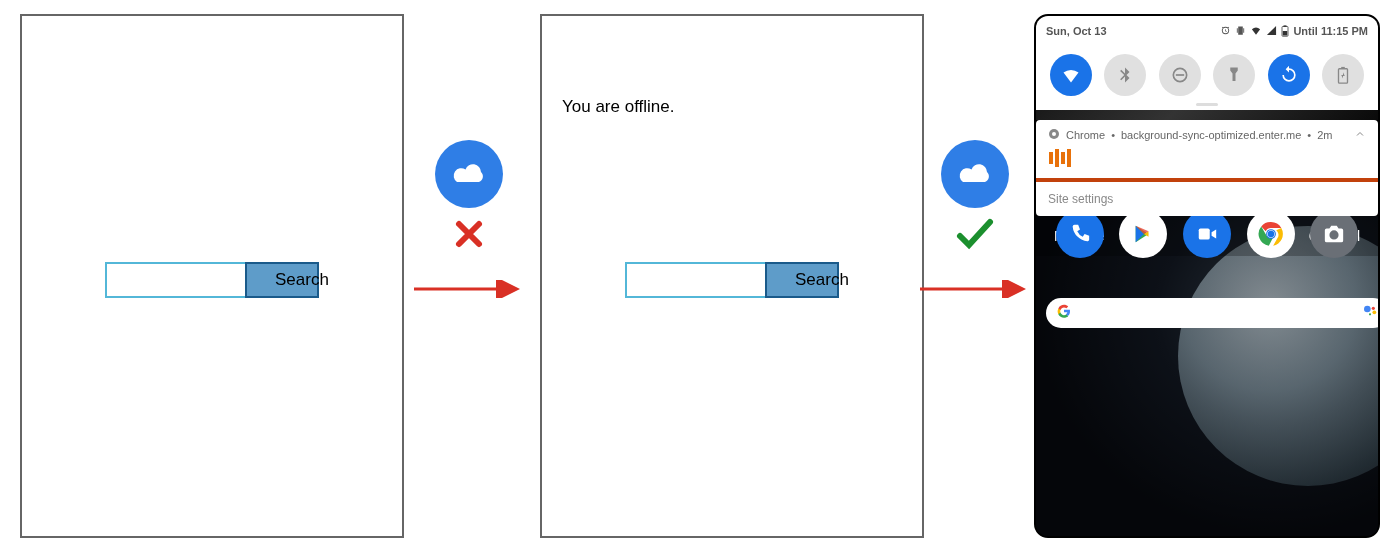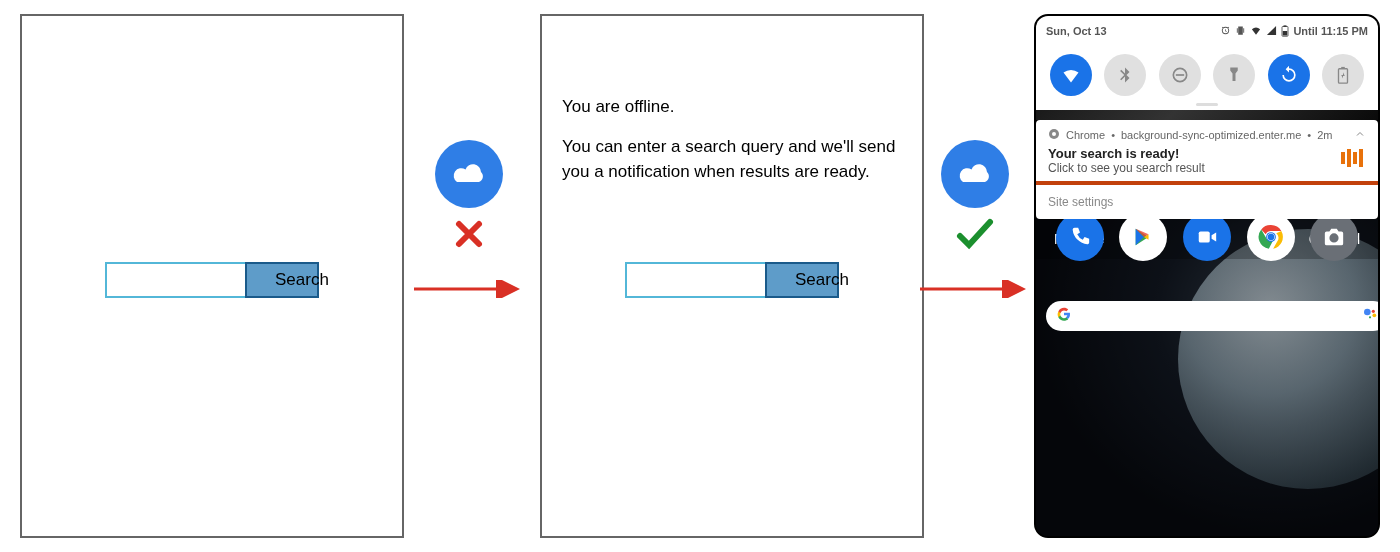--- a/index.html
+++ b/index.html
@@ -212,21 +212,20 @@
           </marker>
         </defs>
       <line x1="0" y1="9" x2="100" y2="9" stroke="#d93025" stroke-width="3" marker-end="url(#ah1)"></line>
     </svg>
   </div>
 </div>
 
 <div class="panel panel2">
   <div class="offline-text">
     <p>You are offline.</p>
-    <p>You can enter a search query and we'll send you a notification when results are ready.</p>
   </div>
   <div class="search-row">
     <input class="search-input" type="text" style="">
     <button class="search-btn">Search</button>
   </div>
 </div>
 
 <div class="arrow arrow2">
   <div class="cloud-badge">
     <svg width="40" height="28" viewBox="0 0 40 28">
@@ -340,24 +339,20 @@
         <span>•</span>
         <span>2m</span>
         <span class="spacer"></span>
         <span>
           <svg width="12" height="12" viewBox="0 0 24 24">
               <path d="M6 15l6-6 6 6" stroke="#888" stroke-width="2" fill="none"></path>
             </svg>
         </span>
       </div>
       <div class="notif-body">
-        <div>
-          <div class="notif-title">Your search is ready!</div>
-          <div class="notif-desc">Click to see you search result</div>
-        </div>
         <div class="notif-icon">
           <svg width="26" height="20" viewBox="0 0 26 20">
             <rect x="1" y="4" width="4" height="12" fill="#e8710a"></rect>
             <rect x="7" y="1" width="4" height="18" fill="#e8710a"></rect>
             <rect x="13" y="4" width="4" height="12" fill="#e8710a"></rect>
             <rect x="19" y="1" width="4" height="18" fill="#e8710a"></rect>
           </svg>
         </div>
       </div>
       <div class="notif-settings">Site settings</div>

